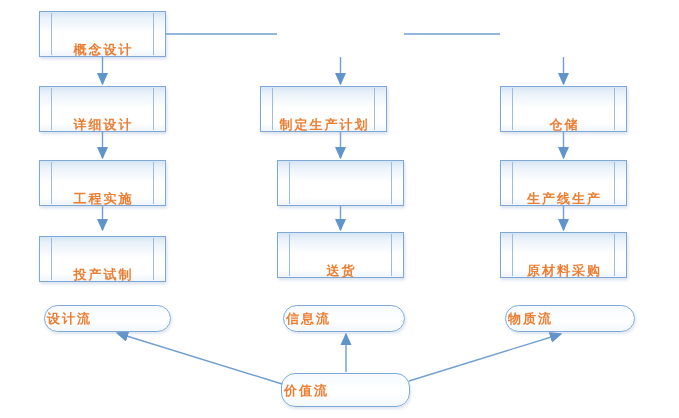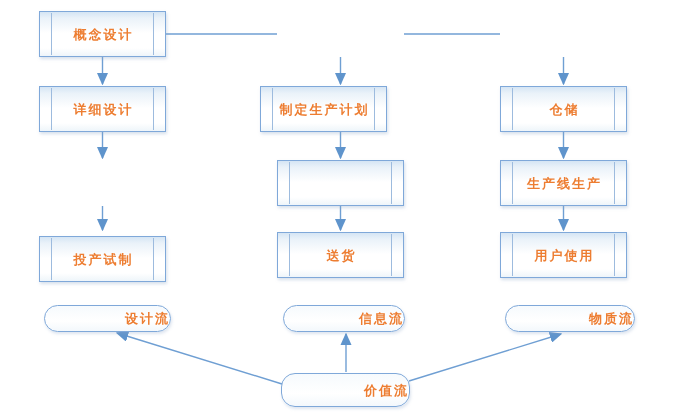--- a/index.html
+++ b/index.html
@@ -10,21 +10,21 @@
     font-family:"DejaVu Sans","Liberation Sans",sans-serif;
     overflow:hidden;
   }
   .pbox{
     position:absolute;
     width:127px;height:46px;
     box-sizing:border-box;
     border:1px solid #7fa8d9;
     background:linear-gradient(180deg,#d5e5f4 0%,#eaf2f9 14%,#ffffff 48%,#ffffff 82%,#eef5fa 100%);
     box-shadow:1px 2px 3px rgba(140,165,200,0.35);
-    display:flex;align-items:center;justify-content:center;
+    display:flex;align-items:flex-end;justify-content:center;
   }
   .pbox .inner-line{
     position:absolute;top:1px;bottom:1px;width:0;
     border-left:1px solid #9dbbde;
   }
   .pbox .inner-line.left{left:11px;}
   .pbox .inner-line.right{right:11px;}
   .node-label{
     color:#ed7d31;
     font-size:13px;
@@ -35,21 +35,21 @@
     padding-left:2px; 
   }
   .oval{
     position:absolute;
     height:27px;
     box-sizing:border-box;
     border:1px solid #7fa8d9;
     border-radius:14px;
     background:linear-gradient(180deg,#f6fafd 0%,#ffffff 60%,#f3f8fc 100%);
     box-shadow:1px 2px 3px rgba(140,165,200,0.28);
-    display:flex;align-items:center;justify-content:flex-end;
+    display:flex;align-items:center;justify-content:flex-start;
   }
   svg.connectors{position:absolute;left:0;top:0;}
 </style>
 </head>
 <body>
 
 <div id="canvas">
 
   <svg class="connectors" width="679" height="418" viewBox="0 0 679 418">
     <defs>
@@ -83,20 +83,25 @@
   <div class="pbox" style="left:39px;top:11px">
     <span class="inner-line left"></span>
     <span class="node-label">概念设计</span>
     <span class="inner-line right"></span>
   </div>
   <div class="pbox" style="left:39px;top:86px">
     <span class="inner-line left"></span>
     <span class="node-label">详细设计</span>
     <span class="inner-line right"></span>
   </div>
+  <div class="pbox" style="left:39px;top:160px">
+    <span class="inner-line left"></span>
+    <span class="node-label">工程实施</span>
+    <span class="inner-line right"></span>
+  </div>
   <div class="pbox" style="left:39px;top:236px">
     <span class="inner-line left"></span>
     <span class="node-label">投产试制</span>
     <span class="inner-line right"></span>
   </div>
 
   <div class="pbox" style="left:260px;top:86px">
     <span class="inner-line left"></span>
     <span class="node-label">制定生产计划</span>
     <span class="inner-line right"></span>
@@ -116,21 +121,21 @@
     <span class="node-label">仓储</span>
     <span class="inner-line right"></span>
   </div>
   <div class="pbox" style="left:500px;top:160px">
     <span class="inner-line left"></span>
     <span class="node-label">生产线生产</span>
     <span class="inner-line right"></span>
   </div>
   <div class="pbox" style="left:500px;top:232px">
     <span class="inner-line left"></span>
-    <span class="node-label">用户使用</span>
+    <span class="node-label">原材料采购</span>
     <span class="inner-line right"></span>
   </div>
 
   <div class="oval" style="left:44px;top:305px;width:127px">
     <span class="node-label">设计流</span>
   </div>
   <div class="oval" style="left:283px;top:305px;width:122px">
     <span class="node-label">信息流</span>
   </div>
   <div class="oval" style="left:505px;top:305px;width:130px">

